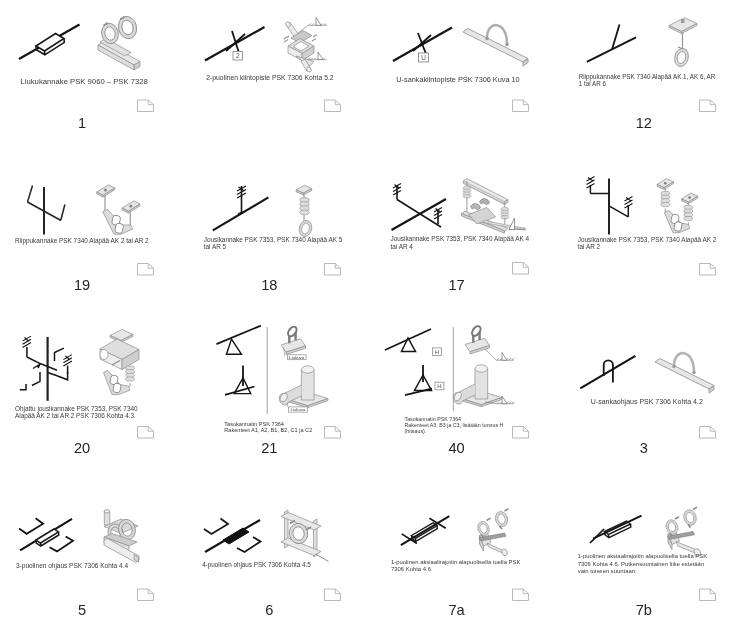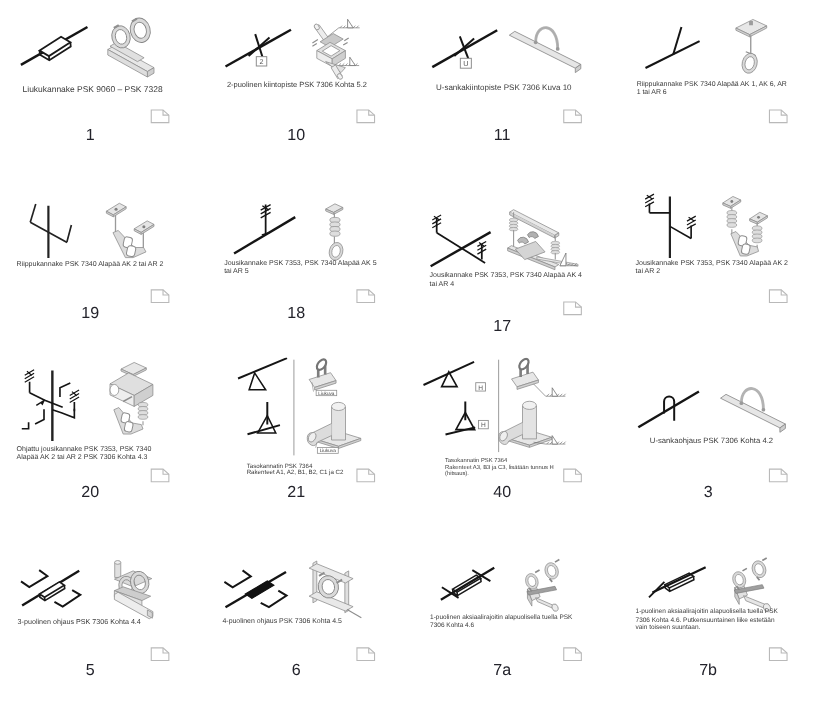--- a/index.html
+++ b/index.html
@@ -82,59 +82,58 @@
   <path d="M101,46 L101,53 L115,60.5 L115,53.5 Z" fill="#ededed" stroke="#8d8d8d" stroke-width="0.7"></path>
   <path d="M115,53.5 L127,46 L127,53 L115,60.5 Z" fill="#cfcfcf" stroke="#8d8d8d" stroke-width="0.7"></path>
   <path d="M106,46.5 L114,41.5 L122,46 L114,51 Z" fill="#fff" stroke="#8d8d8d" stroke-width="0.7"></path>
   <path d="M109,56 L115,60.8 L123,66 L127,61.5 Z" fill="#e2e2e2" stroke="#8d8d8d" stroke-width="0.7"></path>
   <path d="M114,61.5 L118,59 L124,69 L120,71.5 Z" fill="#ececec" stroke="#8d8d8d" stroke-width="0.7"></path>
   <ellipse cx="122" cy="69.5" rx="2" ry="2.8" fill="#f2f2f2" stroke="#8d8d8d" stroke-width="0.7" transform="rotate(-35 122 69.5)"></ellipse>
   <path d="M97,39 l5,-3 M97,42 l4,-2.4 M126,37 l4,-2.4 M125,41 l4,-2.4" stroke="#8d8d8d" stroke-width="1.1"></path>
   <use href="#icon" x="137" y="99.5"></use>
 </svg>
 <div class="cap" style="left:19px;top:74.3px;font-size:6.8px">2-puolinen kiintopiste PSK 7306 Kohta 5.2</div>
-<div class="num">10</div>
 </div>
 
 <div class="cell" style="left:374.5px;top:0px">
 <svg class="fig" width="187" height="135" viewBox="0 0 187 135">
   <line x1="18" y1="61" x2="77" y2="27.5" stroke="#151515" stroke-width="2.2"></line>
   <line x1="43" y1="33" x2="51" y2="54" stroke="#151515" stroke-width="1.8"></line>
   <line x1="38" y1="51" x2="56" y2="35" stroke="#151515" stroke-width="1.8"></line>
   <rect x="43.5" y="53" width="10" height="9" fill="#fff" stroke="#8d8d8d" stroke-width="0.9"></rect>
   <text x="48.5" y="60.3" font-size="6.5" fill="#555" text-anchor="middle" font-family="Liberation Sans">U</text>
 
   <path d="M88,32 L93,28.5 L153,58.5 L148,62 Z" fill="#e6e6e6" stroke="#8d8d8d" stroke-width="0.8"></path>
   <path d="M148,62 L148,66 L153,62.5 L153,58.5 Z" fill="#cfcfcf" stroke="#8d8d8d" stroke-width="0.8"></path>
   <path d="M112,38 C112,20 132,20 132,44" fill="none" stroke="#b3b3b3" stroke-width="2.6"></path>
   <path d="M112,38 C112,20 132,20 132,44" fill="none" stroke="#8d8d8d" stroke-width="0.5" opacity="0.4"></path>
   <circle cx="112" cy="38.5" r="1.7" fill="#9a9a9a"></circle>
   <circle cx="132" cy="44.5" r="1.7" fill="#9a9a9a"></circle>
   <use href="#icon" x="137" y="99.5"></use>
 </svg>
 <div class="cap" style="left:21.8px;top:75.5px;font-size:7.3px">U-sankakiintopiste PSK 7306 Kuva 10</div>
-<div class="num">11</div>
 </div>
 
 <div class="cell" style="left:561.75px;top:0px">
 <svg class="fig" width="187" height="135" viewBox="0 0 187 135">
   <line x1="24.8" y1="61.9" x2="74" y2="37.4" stroke="#151515" stroke-width="2"></line>
   <line x1="50" y1="49.5" x2="57.5" y2="24.5" stroke="#151515" stroke-width="1.8"></line>
 
   <path d="M107,25.5 L122.5,17.7 L135,23.5 L119.5,31.5 Z" fill="#e7e7e7" stroke="#8d8d8d" stroke-width="0.7"></path>
   <path d="M107,25.5 L107,27.5 L119.5,33.5 L119.5,31.5 Z M119.5,33.5 L135,25.5 L135,23.5 L119.5,31.5" fill="#d4d4d4" stroke="#8d8d8d" stroke-width="0.7"></path>
   <path d="M119,19 l3.5,0 l0,4 l-3.5,0 Z" fill="#9c9c9c"></path>
   <line x1="120.5" y1="32" x2="120.5" y2="49.5" stroke="#969696" stroke-width="1.2"></line>
   <path d="M116,47 l9,3.5" stroke="#8d8d8d" stroke-width="1.1"></path>
   <g transform="translate(119.5,57.5) rotate(14) scale(0.75,0.92)">
         <use href="#ring"></use>
       </g>
   <use href="#icon" x="137" y="99.5"></use>
 </svg>
 <div class="cap" style="left:17px;top:73px;font-size:6.3px;line-height:7.2px">Riippukannake PSK 7340 Alapää AK 1, AK 6, AR<br>1 tai AR 6</div>
+<div class="num">12</div>
 </div>
 
 <div class="cell" style="left:0px;top:162.5px">
 <svg class="fig" width="187" height="135" viewBox="0 0 187 135">
   <line x1="44" y1="24" x2="44" y2="71.5" stroke="#222" stroke-width="2"></line>
   <line x1="27.5" y1="39" x2="61" y2="57.5" stroke="#222" stroke-width="1.5"></line>
   <line x1="32.5" y1="22.5" x2="27.5" y2="39" stroke="#222" stroke-width="1.5"></line>
   <line x1="64.9" y1="41.5" x2="60.8" y2="57" stroke="#222" stroke-width="1.5"></line>
 
   <path d="M96.7,29 L108.5,21.8 L114.7,25 L103,32.3 Z" fill="#e5e5e5" stroke="#8d8d8d" stroke-width="0.7"></path>
@@ -170,21 +169,21 @@
   <line x1="117" y1="52" x2="117" y2="58" stroke="#9a9a9a" stroke-width="1.1"></line>
   <g transform="translate(118.5,65.5) rotate(14) scale(0.68,0.82)">
         <use href="#ring"></use>
       </g>
   <use href="#icon" x="137" y="100"></use>
 </svg>
 <div class="cap" style="left:16.5px;top:73.4px;font-size:6.4px;line-height:7.2px">Jousikannake PSK 7353, PSK 7340 Alapää AK 5<br>tai AR 5</div>
 <div class="num">18</div>
 </div>
 
-<div class="cell" style="left:374.5px;top:174px">
+<div class="cell" style="left:374.5px;top:162px">
 <svg class="fig" width="187" height="135" viewBox="0 0 187 135">
   <line x1="16.5" y1="68" x2="71" y2="37" stroke="#151515" stroke-width="2.2"></line>
   <line x1="22" y1="37.5" x2="66" y2="65" stroke="#151515" stroke-width="1.6"></line>
   <line x1="22" y1="37.5" x2="22" y2="24" stroke="#151515" stroke-width="1.6"></line>
   <path d="M18,33 l8,-4.5 M18,29.5 l8,-4.5 M18,26 l8,-4.5 M19.5,22.5 l5,3.5" stroke="#151515" stroke-width="1.1"></path>
   <line x1="63" y1="62" x2="63" y2="48" stroke="#151515" stroke-width="1.6"></line>
   <path d="M59,57 l8,-4.5 M59,53.5 l8,-4.5 M59,50 l8,-4.5 M60.5,46.5 l5,3.5" stroke="#151515" stroke-width="1.1"></path>
 
   <path d="M88.3,18.8 L91.9,16.6 L133,37.7 L129.4,39.9 Z" fill="#e8e8e8" stroke="#8d8d8d" stroke-width="0.7"></path>
   <path d="M129.4,39.9 L129.4,42.4 L133,40.2 L133,37.7 Z M88.3,18.8 L88.3,21.3 L129.4,42.4 L129.4,39.9" fill="#d2d2d2" stroke="#8d8d8d" stroke-width="0.7"></path>

